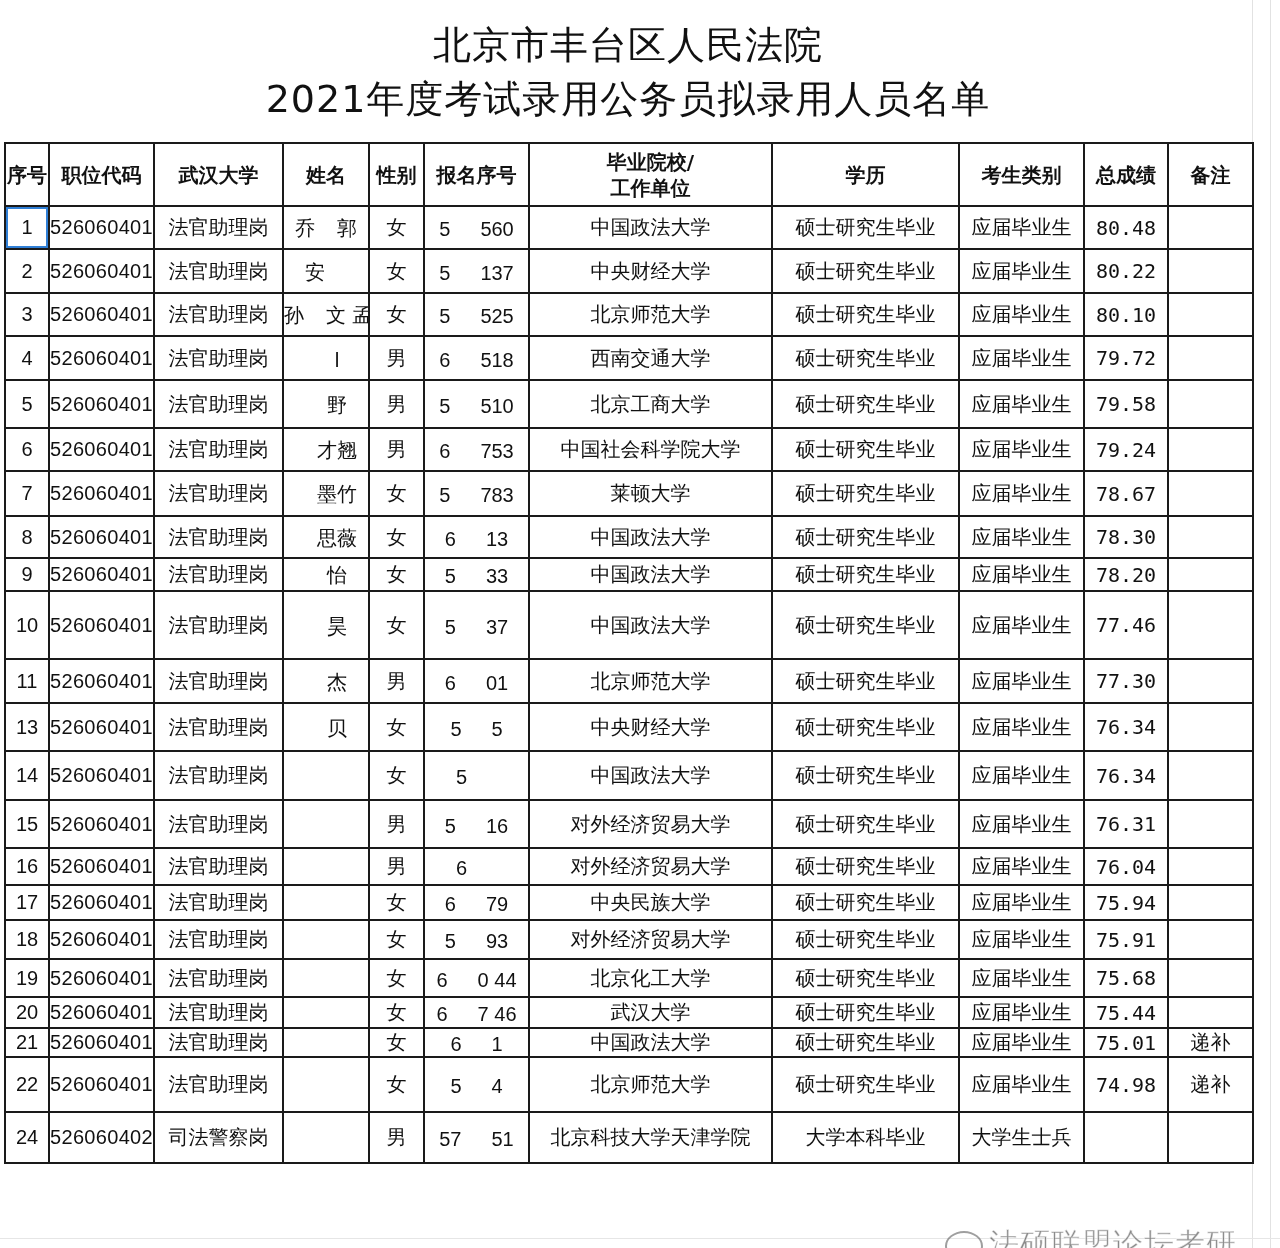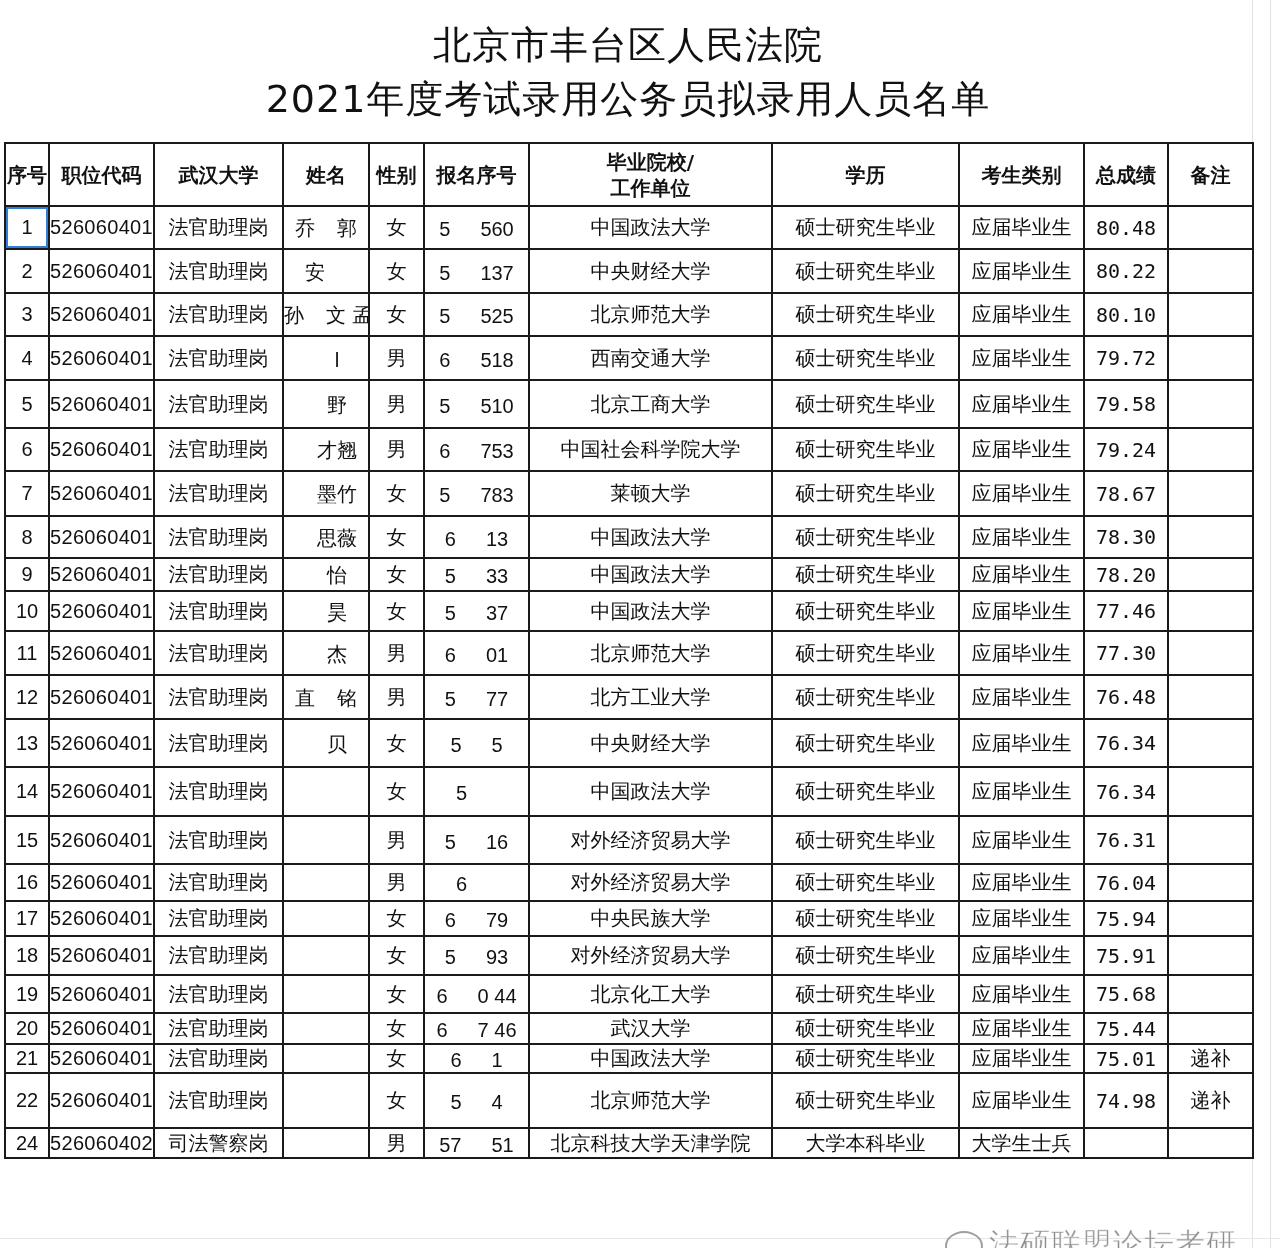--- a/index.html
+++ b/index.html
@@ -197,21 +197,21 @@
         <td>法官助理岗</td>
         <td class="redact"><span class="part"></span><span class="mask"></span><span class="part">怡</span></td>
         <td>女</td>
         <td class="redact num"><span class="part">5</span><span class="mask" style="width: 30px;"></span><span class="part">33</span></td>
         <td>中国政法大学</td>
         <td>硕士研究生毕业</td>
         <td>应届毕业生</td>
         <td class="score">78.20</td>
         <td></td>
       </tr>
-      <tr style="height: 40px;">
+      <tr style="height: 68px;">
         <td class="seq num">10</td>
         <td class="code">526060401</td>
         <td>法官助理岗</td>
         <td class="redact"><span class="part"></span><span class="mask"></span><span class="part">昊</span></td>
         <td>女</td>
         <td class="redact num"><span class="part">5</span><span class="mask" style="width: 30px;"></span><span class="part">37</span></td>
         <td>中国政法大学</td>
         <td>硕士研究生毕业</td>
         <td>应届毕业生</td>
         <td class="score">77.46</td>
@@ -223,33 +223,20 @@
         <td>法官助理岗</td>
         <td class="redact"><span class="part"></span><span class="mask"></span><span class="part">杰</span></td>
         <td>男</td>
         <td class="redact num"><span class="part">6</span><span class="mask" style="width: 30px;"></span><span class="part">01</span></td>
         <td>北京师范大学</td>
         <td>硕士研究生毕业</td>
         <td>应届毕业生</td>
         <td class="score">77.30</td>
         <td></td>
       </tr>
-      <tr style="height: 44px;">
-        <td class="seq num">12</td>
-        <td class="code">526060401</td>
-        <td>法官助理岗</td>
-        <td class="redact"><span class="part">直</span><span class="mask"></span><span class="part">铭</span></td>
-        <td>男</td>
-        <td class="redact num"><span class="part">5</span><span class="mask" style="width: 30px;"></span><span class="part">77</span></td>
-        <td>北方工业大学</td>
-        <td>硕士研究生毕业</td>
-        <td>应届毕业生</td>
-        <td class="score">76.48</td>
-        <td></td>
-      </tr>
       <tr style="height: 48px;">
         <td class="seq num">13</td>
         <td class="code">526060401</td>
         <td>法官助理岗</td>
         <td class="redact"><span class="part"></span><span class="mask"></span><span class="part">贝</span></td>
         <td>女</td>
         <td class="redact num"><span class="part">5</span><span class="mask" style="width: 30px;"></span><span class="part">5</span></td>
         <td>中央财经大学</td>
         <td>硕士研究生毕业</td>
         <td>应届毕业生</td>
@@ -366,21 +353,21 @@
         <td>法官助理岗</td>
         <td class="redact"><span class="part"></span><span class="mask"></span><span class="part"></span></td>
         <td>女</td>
         <td class="redact num"><span class="part">5</span><span class="mask" style="width: 30px;"></span><span class="part">4</span></td>
         <td>北京师范大学</td>
         <td>硕士研究生毕业</td>
         <td>应届毕业生</td>
         <td class="score">74.98</td>
         <td>递补</td>
       </tr>
-      <tr style="height: 30px;">
+      <tr style="height: 51px;">
         <td class="seq num">24</td>
         <td class="code">526060402</td>
         <td>司法警察岗</td>
         <td class="redact"><span class="part"></span><span class="mask"></span><span class="part"></span></td>
         <td>男</td>
         <td class="redact num"><span class="part">57</span><span class="mask" style="width: 30px;"></span><span class="part">51</span></td>
         <td>北京科技大学天津学院</td>
         <td>大学本科毕业</td>
         <td>大学生士兵</td>
         <td class="score"></td>

